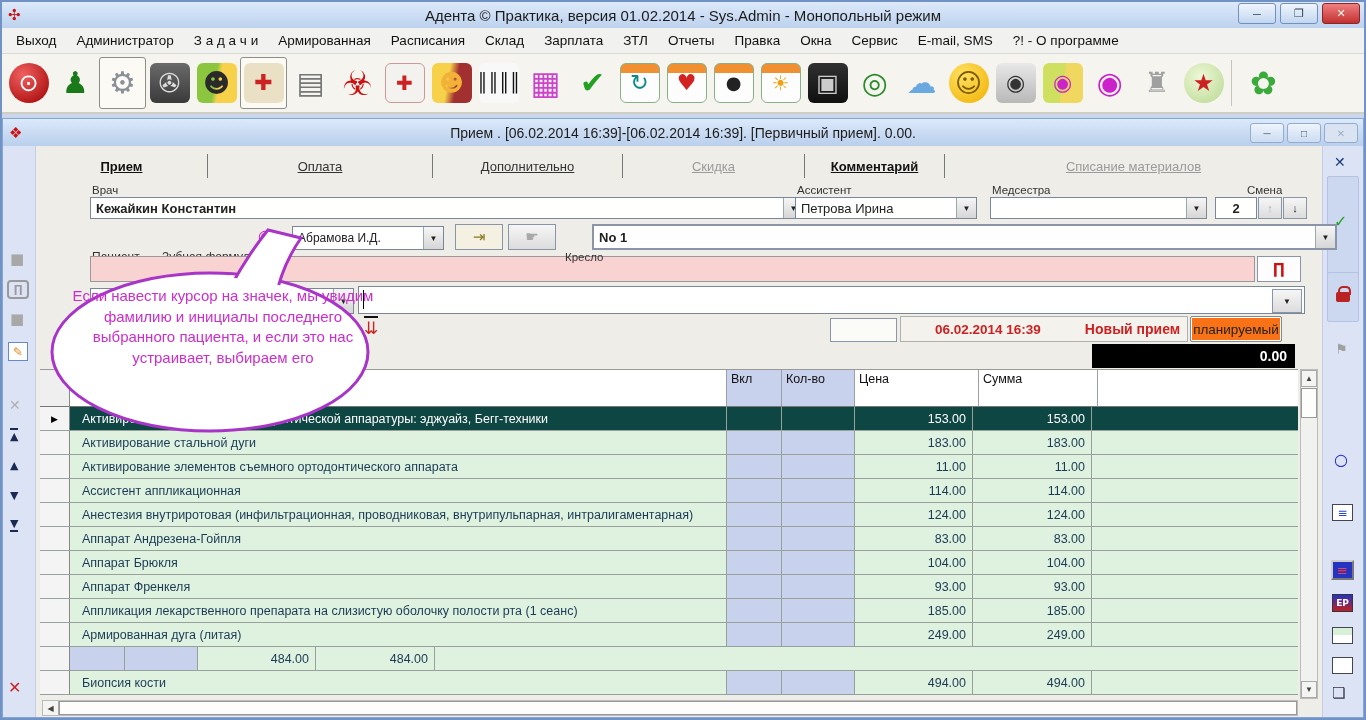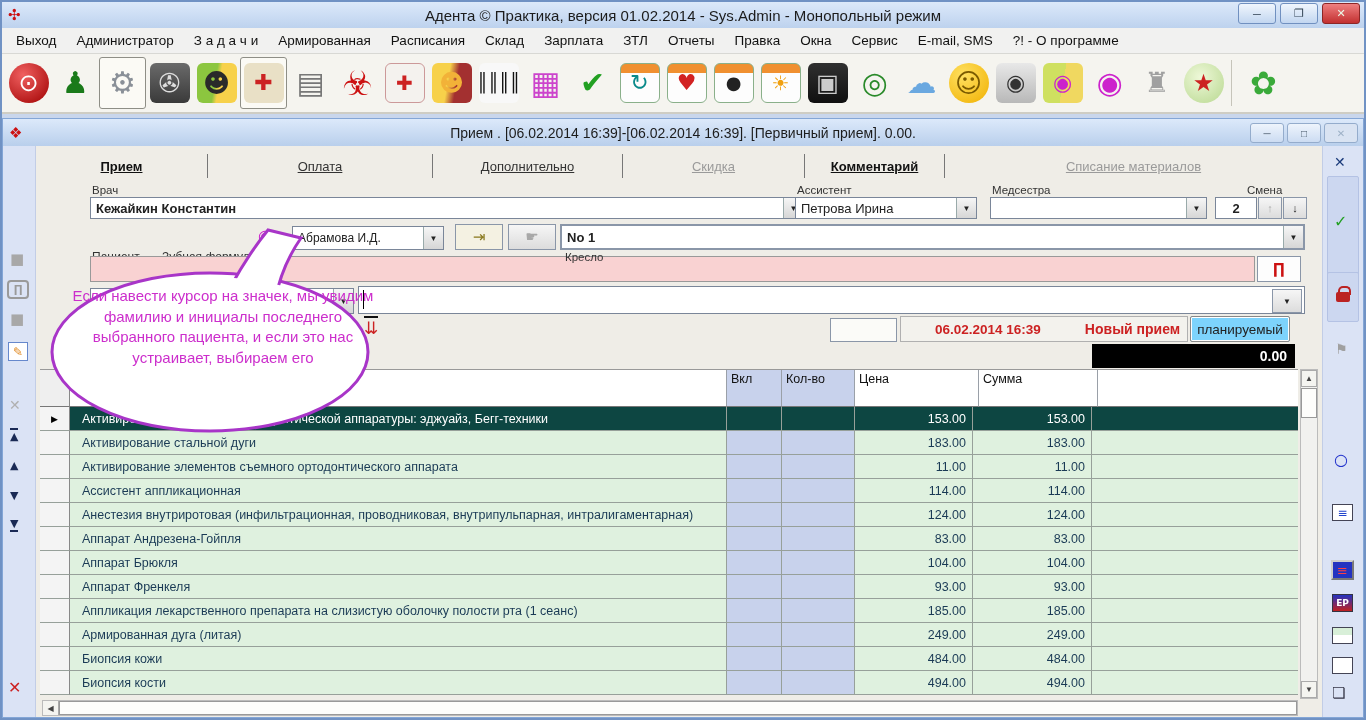--- a/index.html
+++ b/index.html
@@ -108,22 +108,22 @@
     display:flex; align-items:center; justify-content:center; color:#cc1111; font-weight:bold; font-size:15px;
     font-family:"DejaVu Sans",sans-serif;}
   .searchinput { left:358px; top:286px; width:947px; height:28px; background:#fff; border:1px solid #7a8699; }
   .cursorline { left:363px; top:290px; width:1px; height:19px; background:#000; }
   .sorticon { position:absolute; font-size:17px; font-family:"DejaVu Sans",sans-serif; }
   .statusbox1 { left:830px; top:318px; width:67px; height:24px; border:1px solid #8a96a8; background:#fbfbf8; }
   .statusbox2 { left:900px; top:316px; width:288px; height:26px; border:1px solid #b0b0b0; background:#f3f2ed;
     display:flex; align-items:center; }
   .sdate { margin-left:34px; color:#cc2222; font-weight:bold; font-size:13.5px; }
   .stitle { margin-left:44px; color:#cc2222; font-weight:bold; font-size:14px; }
-  .planbtn { left:1190px; top:316px; width:100px; height:26px; border:1px solid #888; border-radius:2px;
-    background:#7dd3fc; box-shadow:inset 0 0 0 1px #fff; display:flex; align-items:center; justify-content:center;
+  .planbtn { left:1190px; top:316px; width:92px; height:26px; border:1px solid #888; border-radius:2px;
+    background:#f97316; box-shadow:inset 0 0 0 1px #fff; display:flex; align-items:center; justify-content:center;
     font-size:13.5px; color:#222; }
   .totalbox { left:1092px; top:344px; width:203px; height:24px; background:#000; color:#fff;
     display:flex; align-items:center; justify-content:flex-end; padding-right:8px; font-weight:bold; font-size:14px; }
 
   
   .thead { left:40px; top:369px; width:1258px; height:38px; display:flex; background:#fff; border-top:1px solid #999;}
   .hcell { border-right:1px solid #9aa0a8; border-bottom:1px solid #777; font-size:12.5px; padding:2px 4px; color:#111;}
   .hcell.lav { background:#c8d2ec; }
   .hgut { width:30px; background:#efefef; border-right:1px solid #888; border-bottom:1px solid #777;}
   .rows { left:40px; top:407px; width:1258px; height:293px; overflow:hidden; background:#efede7; }
@@ -328,21 +328,21 @@
 <div class="sbtn" style="left:1258px;top:197px;width:24px;height:22px;color:#aaa">↑</div>
 <div class="sbtn" style="left:1283px;top:197px;width:24px;height:22px">↓</div>
 
 <span class="abs" style="left:258px;top:226px;font-size:16px;color:#cc22cc;font-family:'DejaVu Sans',sans-serif">◉</span>
 <div class="combo" style="left:292px;top:226px;width:152px;height:24px">
   <span class="val" style="font-size:12px">Абрамова И.Д.</span>
   <span class="dbtn">▼</span>
 </div>
 <div class="sbtn" style="left:455px;top:224px;width:48px;height:26px;font-size:15px;color:#8a7a20;background:#f4f1e2;font-family:'DejaVu Sans',sans-serif">⇥</div>
 <div class="sbtn" style="left:508px;top:224px;width:48px;height:26px;font-size:15px;color:#a8a8a8;font-family:'DejaVu Sans',sans-serif">☛</div>
-<div class="combo" style="left:560px;top:224px;width:745px;height:26px;border-width:2px;border-color:#8a96a8">
+<div class="combo" style="left:592px;top:224px;width:745px;height:26px;border-width:2px;border-color:#8a96a8">
   <span class="val" style="font-weight:bold">No 1</span>
   <span class="dbtn">▼</span>
 </div>
 <span class="flabel" style="left:565px;top:251px;z-index:2">Кресло</span>
 <span class="flabel" style="left:92px;top:250px;font-size:12px">Пациент</span>
 <span class="flabel" style="left:162px;top:250px;font-size:12px">Зубная формула</span>
 
 <div class="abs pinkfield"></div>
 <div class="abs toothbtn">∏</div>
 
@@ -459,21 +459,20 @@
       <div class="tcell c-gut"></div>
       <div class="tcell c-name">Армированная дуга (литая)</div>
       <div class="tcell c-incl"></div>
       <div class="tcell c-qty"></div>
       <div class="tcell c-price">249.00</div>
       <div class="tcell c-sum">249.00</div>
       <div class="tcell c-fill"></div>
     </div>
     <div class="trow">
       <div class="tcell c-gut"></div>
-      <div class="tcell c-name">Биопсия кожи</div>
       <div class="tcell c-incl"></div>
       <div class="tcell c-qty"></div>
       <div class="tcell c-price">484.00</div>
       <div class="tcell c-sum">484.00</div>
       <div class="tcell c-fill"></div>
     </div>
     <div class="trow">
       <div class="tcell c-gut"></div>
       <div class="tcell c-name">Биопсия кости</div>
       <div class="tcell c-incl"></div>

